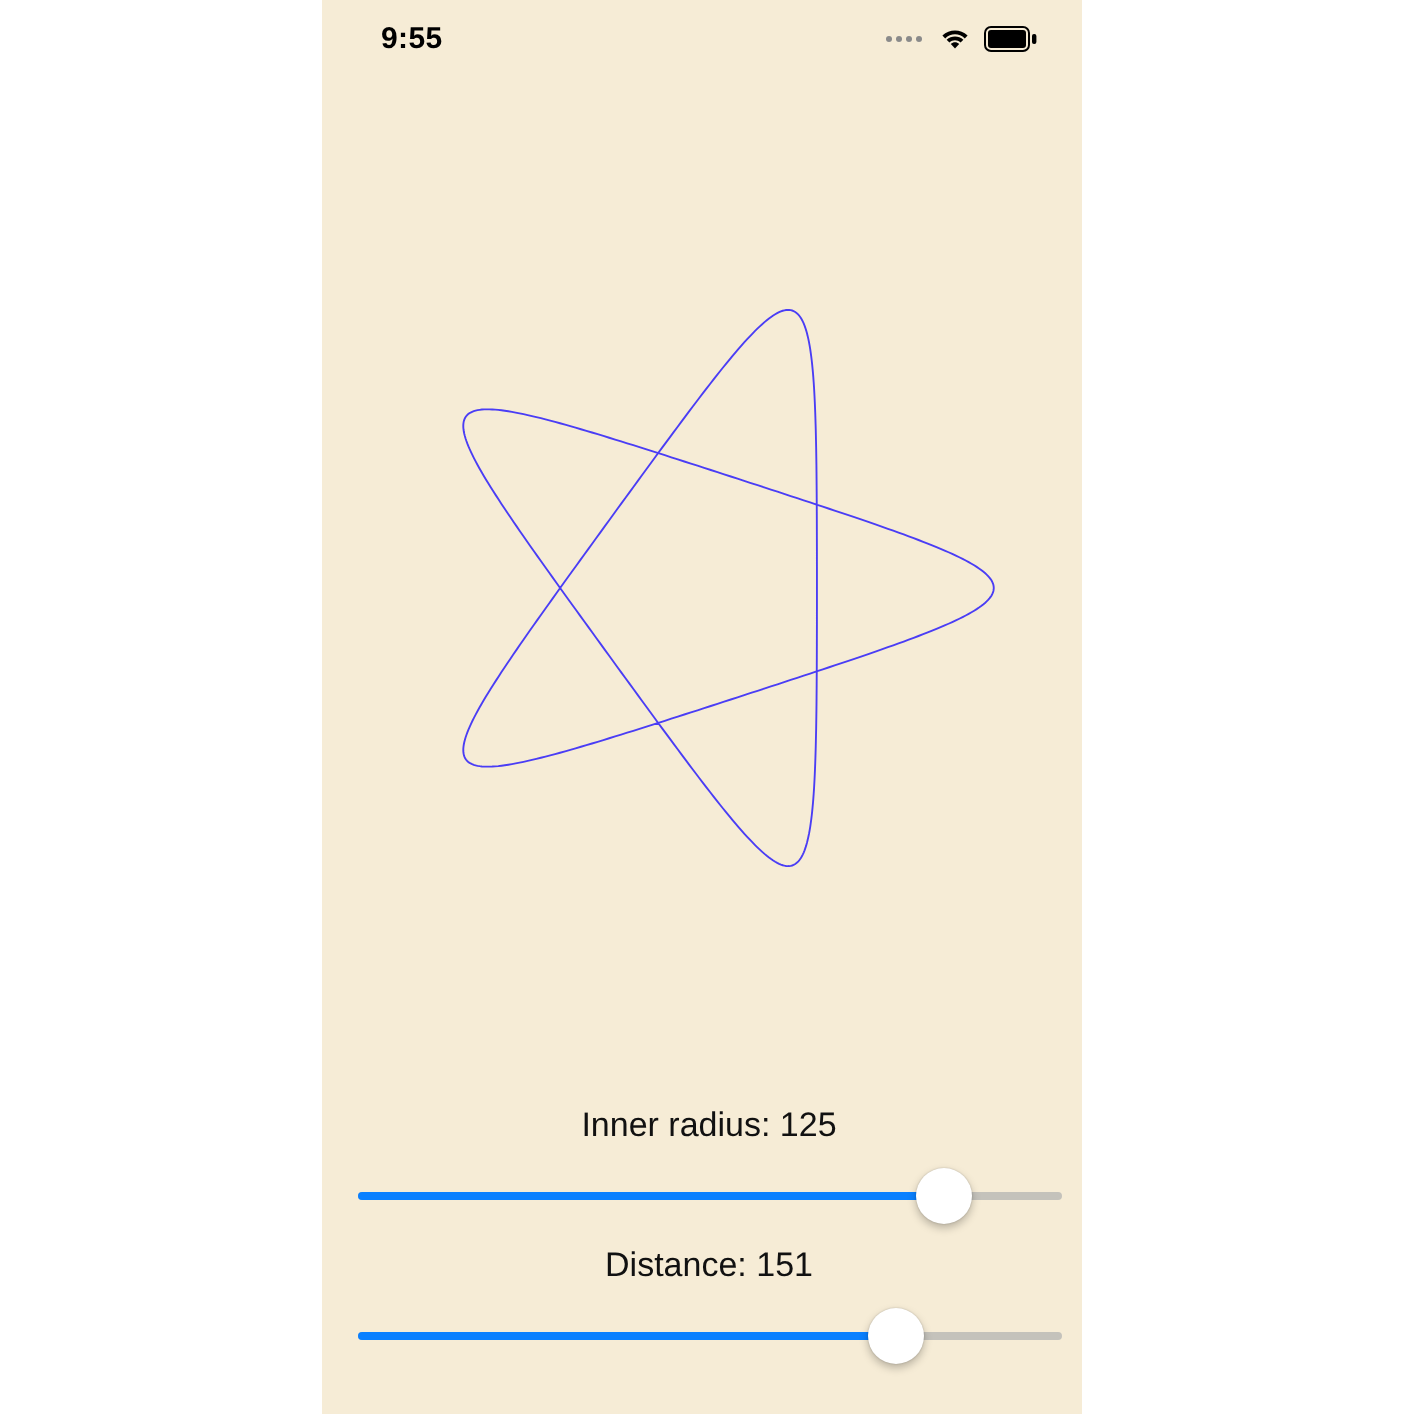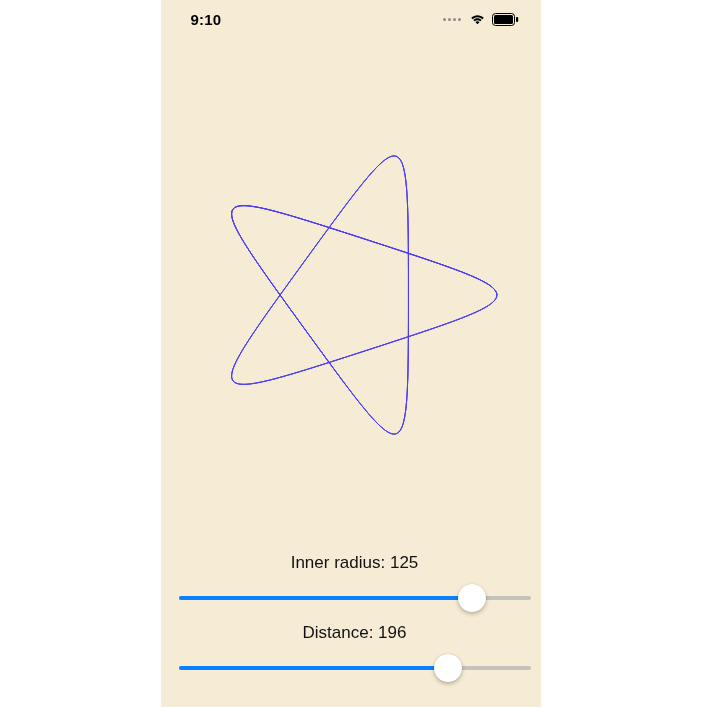--- a/index.html
+++ b/index.html
@@ -88,21 +88,21 @@
     transform: translateX(-50%);
     top: 3px;
   }
 </style>
 </head>
 <body>
 
 <div class="phone">
 
   <div class="status-bar">
-    <div>9:10</div>
+    <div>9:55</div>
     <div class="status-right">
       <span class="dots">
         <span></span>
           <span></span>
           <span></span>
           <span></span>
       </span>
       <span class="wifi-icon">
         <svg width="17" height="12" viewBox="0 0 17 12">
           <path d="M8.5 11.2 L6.4 9 C7.6 7.9 9.4 7.9 10.6 9 Z" fill="#000"></path>
@@ -137,21 +137,21 @@
       <div class="slider" id="slider-inner">
         <div class="track"></div>
         <div class="fill" style="width: 83.3333%;"></div>
         <div class="thumb" style="left: 83.3333%;"></div>
       </div>
     </div>
 
 
     <div class="control-row">
       <div class="control-label">
-        <span>Distance: </span><span>196</span>
+        <span>Distance: </span><span>151</span>
       </div>
       <div class="slider" id="slider-distance">
         <div class="track"></div>
         <div class="fill" style="width: 76.6667%;"></div>
         <div class="thumb" style="left: 76.6667%;"></div>
       </div>
     </div>
 
   </div>
 

